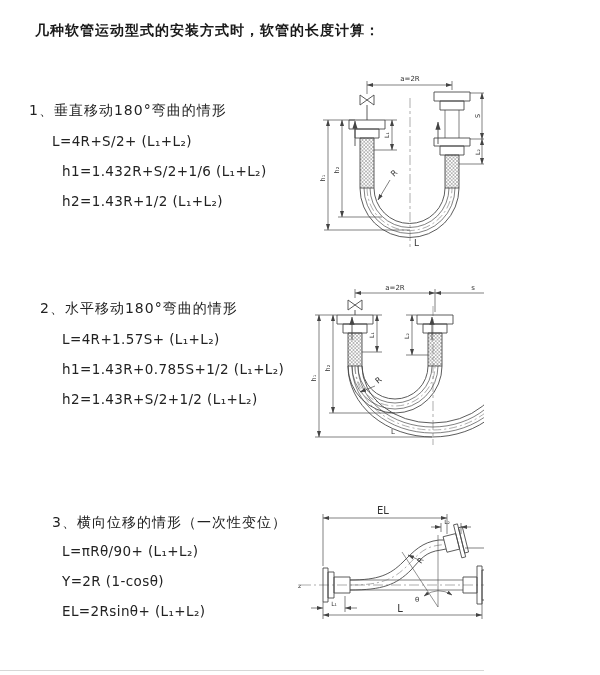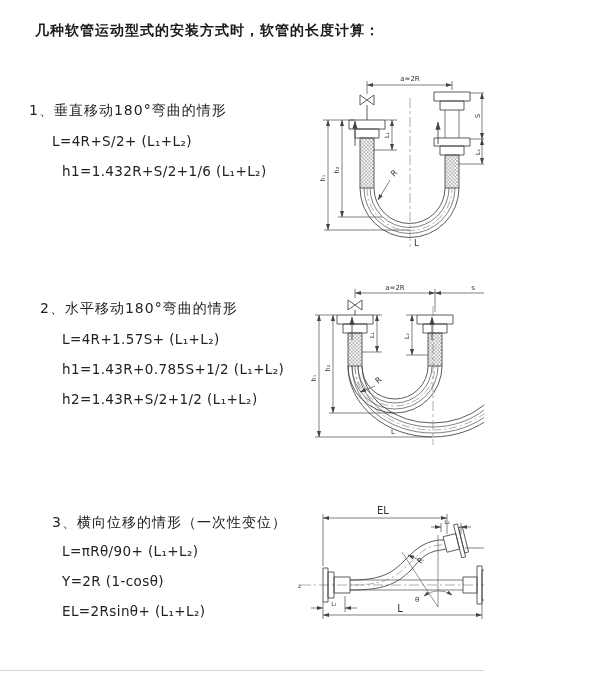--- a/index.html
+++ b/index.html
@@ -27,20 +27,21 @@
         <path d="M0,3.5 L3.5,0 M0,0 L3.5,3.5" stroke="#7a7a7a" stroke-width="0.5" fill="none"></path>
       </pattern>
     </defs>
   </svg>
 
   <div class="title">几种软管运动型式的安装方式时，软管的长度计算：</div>
 
   <div class="sec-heading" style="left:29px;top:102px;">1、垂直移动180°弯曲的情形</div>
   <div class="formula" style="left:52px;top:133px;">L=4R+S/2+ (L₁+L₂)</div>
   <div class="formula" style="left:62px;top:163px;">h1=1.432R+S/2+1/6 (L₁+L₂)</div>
+  <div class="formula" style="left:62px;top:193px;">h2=1.43R+1/2 (L₁+L₂)</div>
 
   <div class="diagram" style="left:310px;top:70px;">
     <svg width="280" height="190" viewBox="0 0 280 190" fill="none" stroke="#4a4a4a" stroke-width="0.9">
 
       <line x1="100" y1="28" x2="100" y2="178" stroke="#8a8a8a" stroke-width="0.7" stroke-dasharray="10 3 3 3"></line>
 
       <g>
         <path d="M50,25 L50,35 L64,25 L64,35 Z"></path>
         <line x1="57" y1="35" x2="57" y2="50"></line>
       </g>

